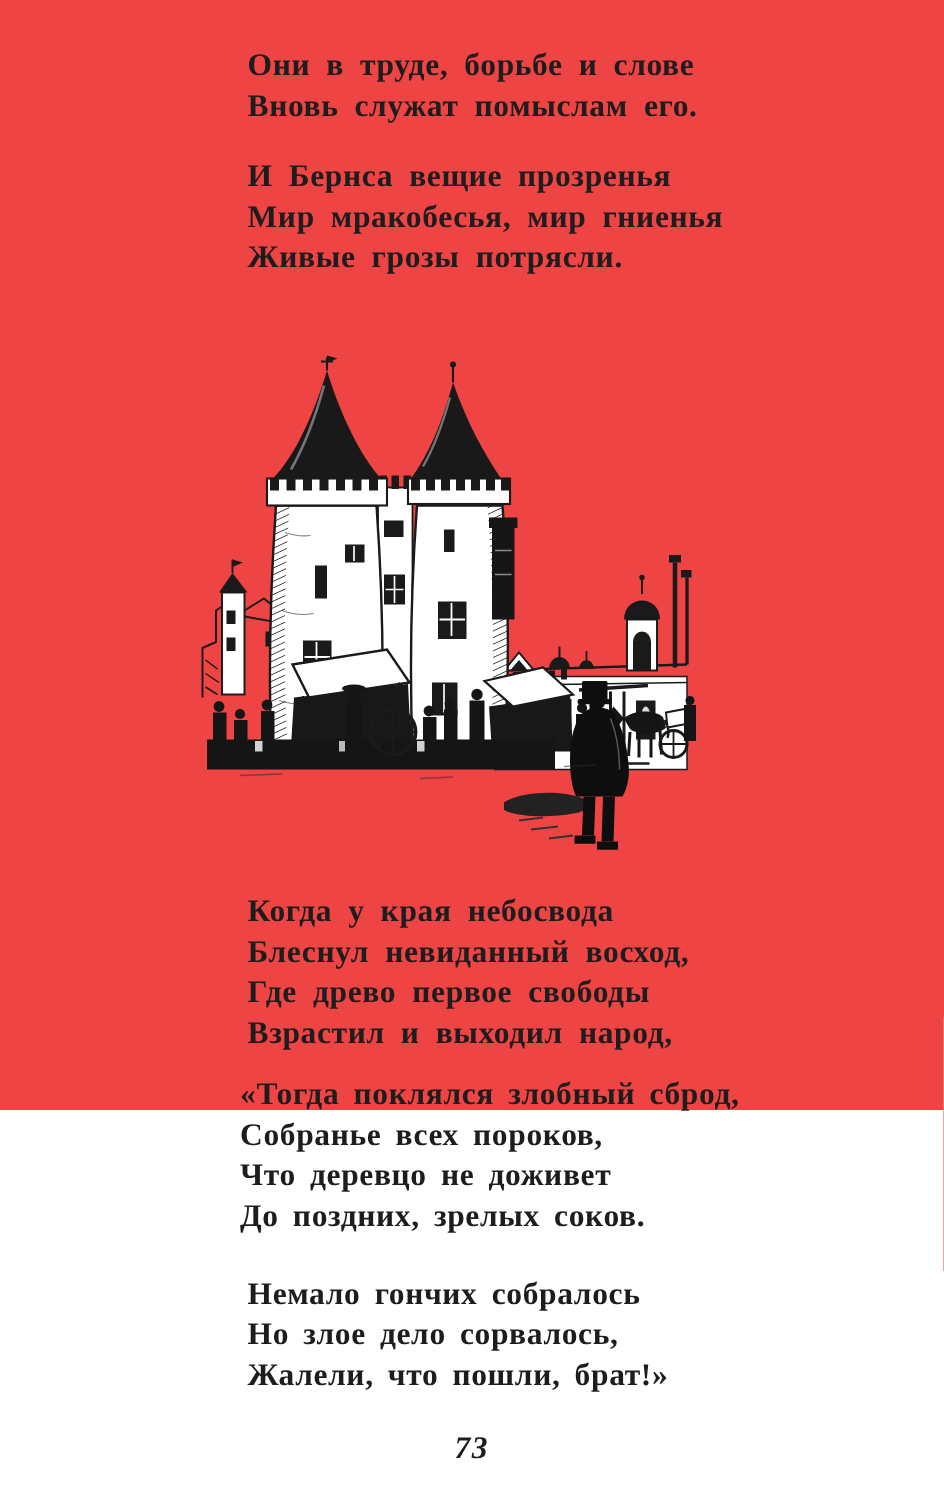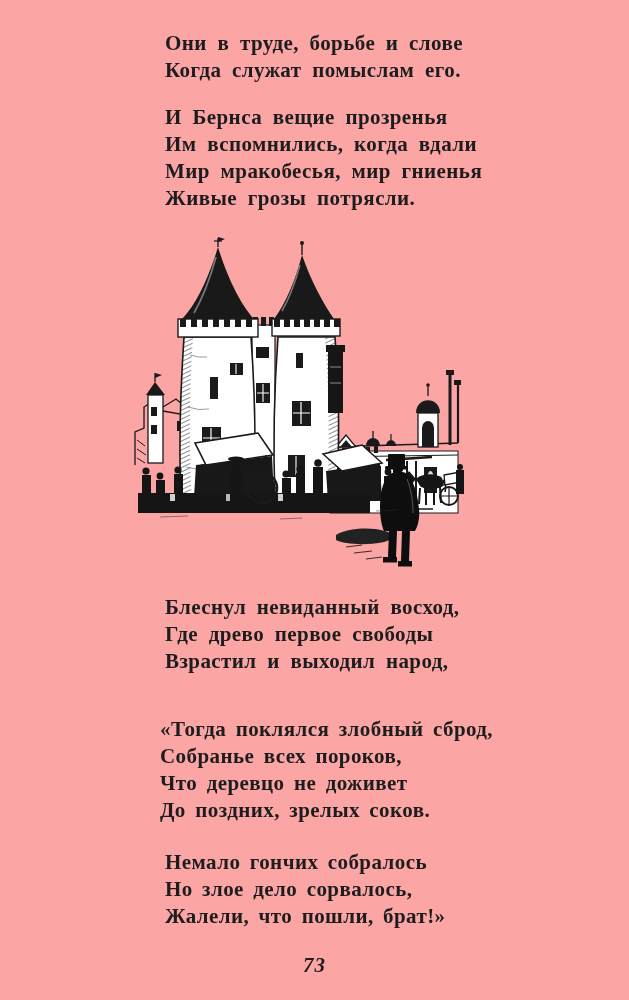--- a/index.html
+++ b/index.html
@@ -1,21 +1,21 @@
 <!DOCTYPE html>
 <html><head>
 <meta charset="utf-8">
 <style>
   html,body{margin:0;padding:0;}
   body{
     width:629px;height:1000px;background:#ffffff;
     font-family:"Liberation Serif","DejaVu Serif",serif;
     color:#1d1d1d;overflow:hidden;
   }
-  .page{position:relative;width:629px;height:1000px;background:#fca5a5;}
+  .page{position:relative;width:629px;height:740px;background:#ef4444;}
   .stanza{position:absolute;left:165px;}
   .poem-line{
     font-size:21px;line-height:27px;font-weight:bold;
     letter-spacing:0.02em;word-spacing:0.24em;white-space:nowrap;
   }
   .stanza.italic .poem-line{word-spacing:0.18em;}
   .s1{top:30px;}
   .s2{top:104px;}
   .s3{top:594px;}
   .s4{top:716px;left:160px;}
@@ -28,26 +28,25 @@
     font-size:21px;font-weight:bold;font-style:italic;letter-spacing:1px;
   }
 </style>
 </head>
 <body>
 
 <div class="page">
 
   <div class="stanza s1">
     <div class="poem-line">Они в труде, борьбе и слове</div>
-    <div class="poem-line">Когда служат помыслам его.</div>
+    <div class="poem-line">Вновь служат помыслам его.</div>
   </div>
 
   <div class="stanza s2">
     <div class="poem-line">И Бернса вещие прозренья</div>
-    <div class="poem-line">Им вспомнились, когда вдали</div>
     <div class="poem-line">Мир мракобесья, мир гниенья</div>
     <div class="poem-line">Живые грозы потрясли.</div>
   </div>
 
   <figure class="illustration" aria-label="Pen-and-ink sketch: castle with two conical-roofed round towers over a market square with stalls, crowd, cart and horse; a man in a top hat stands in the foreground casting a shadow">
     <svg width="335" height="332" viewBox="0 0 335 332" xmlns="http://www.w3.org/2000/svg">
       <defs>
         <pattern id="hh" patternUnits="userSpaceOnUse" width="4" height="4" patternTransform="rotate(65)">
           <line x1="0" y1="0" x2="0" y2="4" stroke="#1a1a1a" stroke-width="1"></line>
         </pattern>
@@ -259,20 +258,21 @@
 
       <g stroke="#2a2a2a" stroke-width="1" opacity="0.5">
         <path d="M30,282 L58,281"></path>
         <path d="M150,284 L172,283"></path>
         <path d="M246,276 L268,275"></path>
       </g>
     </svg>
   </figure>
 
   <div class="stanza s3">
+    <div class="poem-line">Когда у края небосвода</div>
     <div class="poem-line">Блеснул невиданный восход,</div>
     <div class="poem-line">Где древо первое свободы</div>
     <div class="poem-line">Взрастил и выходил народ,</div>
   </div>
 
   <div class="stanza italic s4">
     <div class="poem-line">«Тогда поклялся злобный сброд,</div>
     <div class="poem-line">Собранье всех пороков,</div>
     <div class="poem-line">Что деревцо не доживет</div>
     <div class="poem-line">До поздних, зрелых соков.</div>

